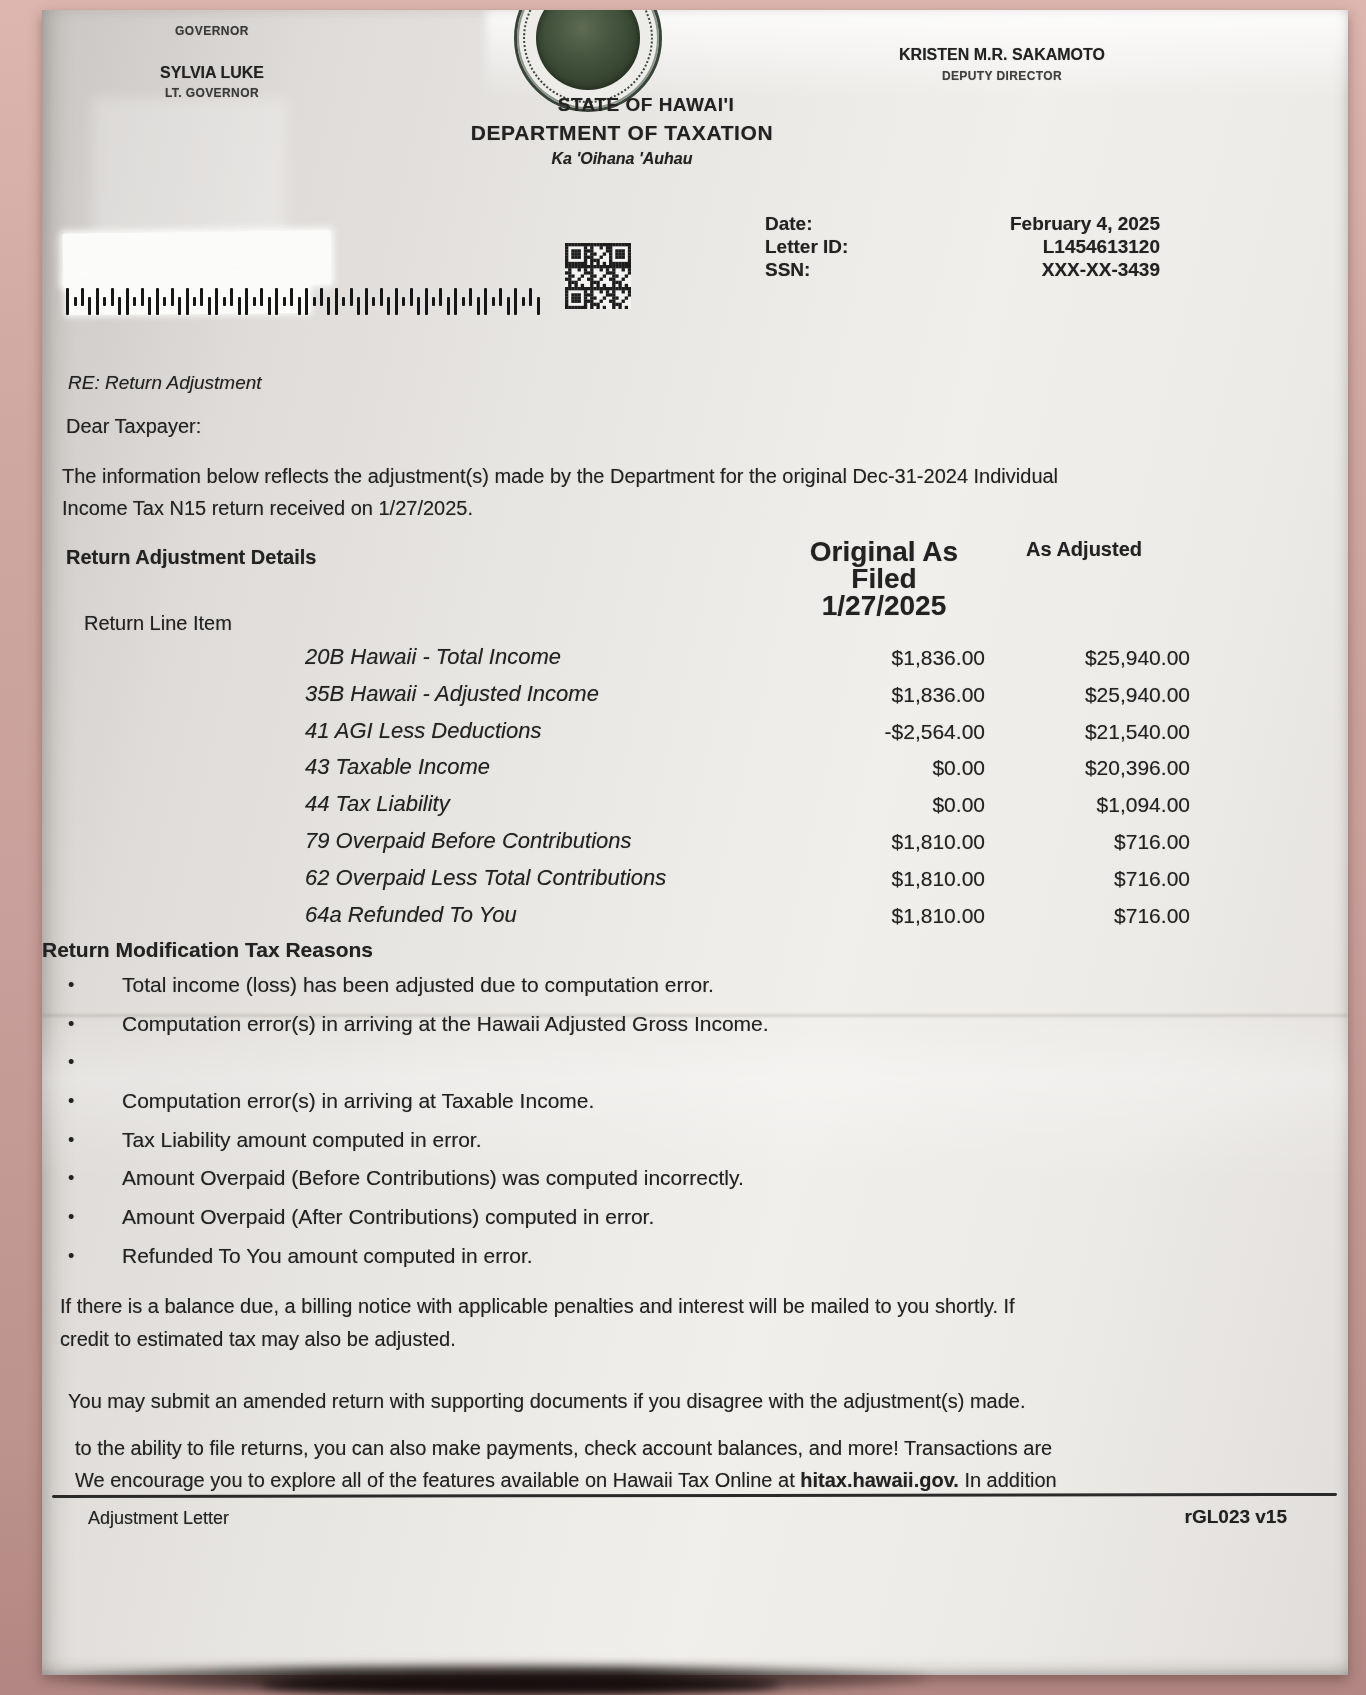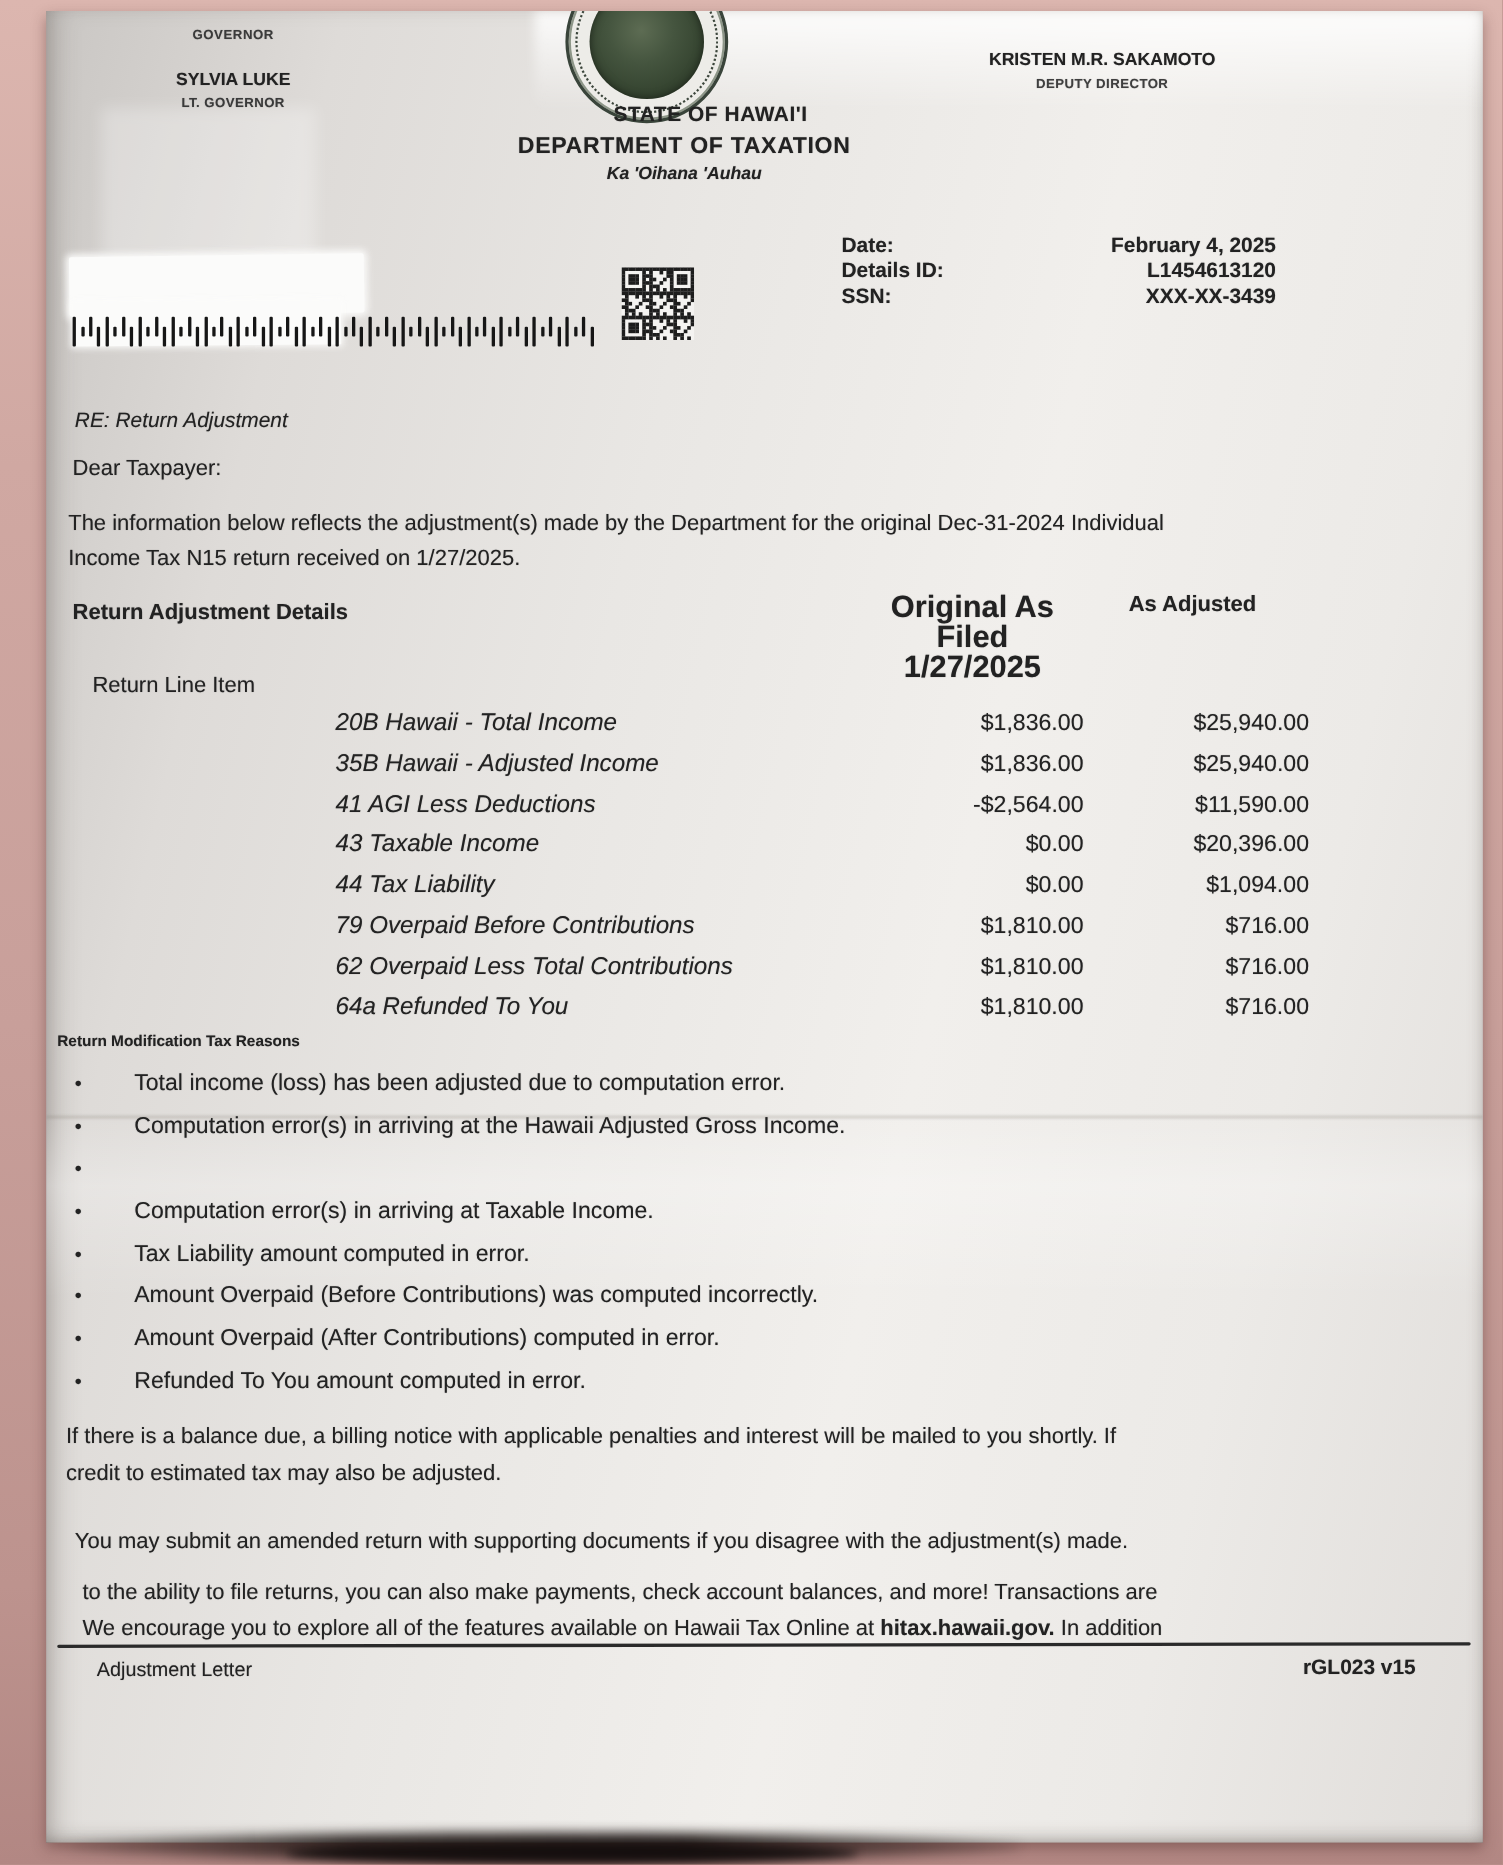--- a/index.html
+++ b/index.html
@@ -65,21 +65,21 @@
   .tbl-title{left:24px;top:536px;font-size:20px;font-weight:bold;}
   .col-orig{left:736px;top:528px;width:212px;text-align:center;font-size:28px;font-weight:bold;line-height:27px;}
   .col-adj{left:952px;top:528px;width:180px;text-align:center;font-size:20px;font-weight:bold;}
   .line-item-hdr{left:42px;top:602px;font-size:20px;}
   .tbl{left:24px;top:634px;width:1124px;}
   .t-row{position:relative;height:36.8px;}
   .t-item{position:absolute;left:239px;top:0;font-size:22px;font-style:italic;white-space:nowrap;}
   .t-orig{position:absolute;left:0;top:2px;width:919px;text-align:right;font-size:21px;}
   .t-adj{position:absolute;left:0;top:2px;width:1124px;text-align:right;font-size:21px;}
 
-  .reasons-title{left:10px;top:928px;font-size:14px;font-weight:bold;}
+  .reasons-title{left:0;top:928px;font-size:21px;font-weight:bold;}
   .reasons{left:10px;top:962px;width:1270px;}
   .reason-row{display:flex;height:38.7px;align-items:flex-start;}
   .r-bullet{width:70px;padding-left:16px;box-sizing:border-box;font-size:18px;line-height:26px;}
   .r-text{flex:1;font-size:21px;line-height:26px;white-space:nowrap;}
 
   .para1{left:18px;top:1280px;width:1230px;font-size:20px;line-height:32.5px;}
   .para2{left:26px;top:1375px;width:1230px;font-size:20px;line-height:32px;}
   .para3{left:33px;top:1422px;width:1210px;font-size:20px;line-height:32px;}
   .bold{font-weight:bold;}
 
@@ -123,21 +123,21 @@
       <div class="dep-name">KRISTEN M.R. SAKAMOTO</div>
       <div class="dep-title">DEPUTY DIRECTOR</div>
     </div>
 
     <div class="abs meta">
       <div class="meta-row">
         <span>Date:</span>
         <span>February 4, 2025</span>
       </div>
       <div class="meta-row">
-        <span>Details ID:</span>
+        <span>Letter ID:</span>
         <span>L1454613120</span>
       </div>
       <div class="meta-row">
         <span>SSN:</span>
         <span>XXX-XX-3439</span>
       </div>
     </div>
 
     <div class="abs redact1"></div>
     <div class="abs redact2"></div>
@@ -480,21 +480,21 @@
         <span class="t-adj">$25,940.00</span>
         <span class="t-item">20B Hawaii - Total Income</span>
       </div>
       <div class="t-row">
         <span class="t-orig">$1,836.00</span>
         <span class="t-adj">$25,940.00</span>
         <span class="t-item">35B Hawaii - Adjusted Income</span>
       </div>
       <div class="t-row">
         <span class="t-orig">-$2,564.00</span>
-        <span class="t-adj">$11,590.00</span>
+        <span class="t-adj">$21,540.00</span>
         <span class="t-item">41 AGI Less Deductions</span>
       </div>
       <div class="t-row">
         <span class="t-orig">$0.00</span>
         <span class="t-adj">$20,396.00</span>
         <span class="t-item">43 Taxable Income</span>
       </div>
       <div class="t-row">
         <span class="t-orig">$0.00</span>
         <span class="t-adj">$1,094.00</span>

